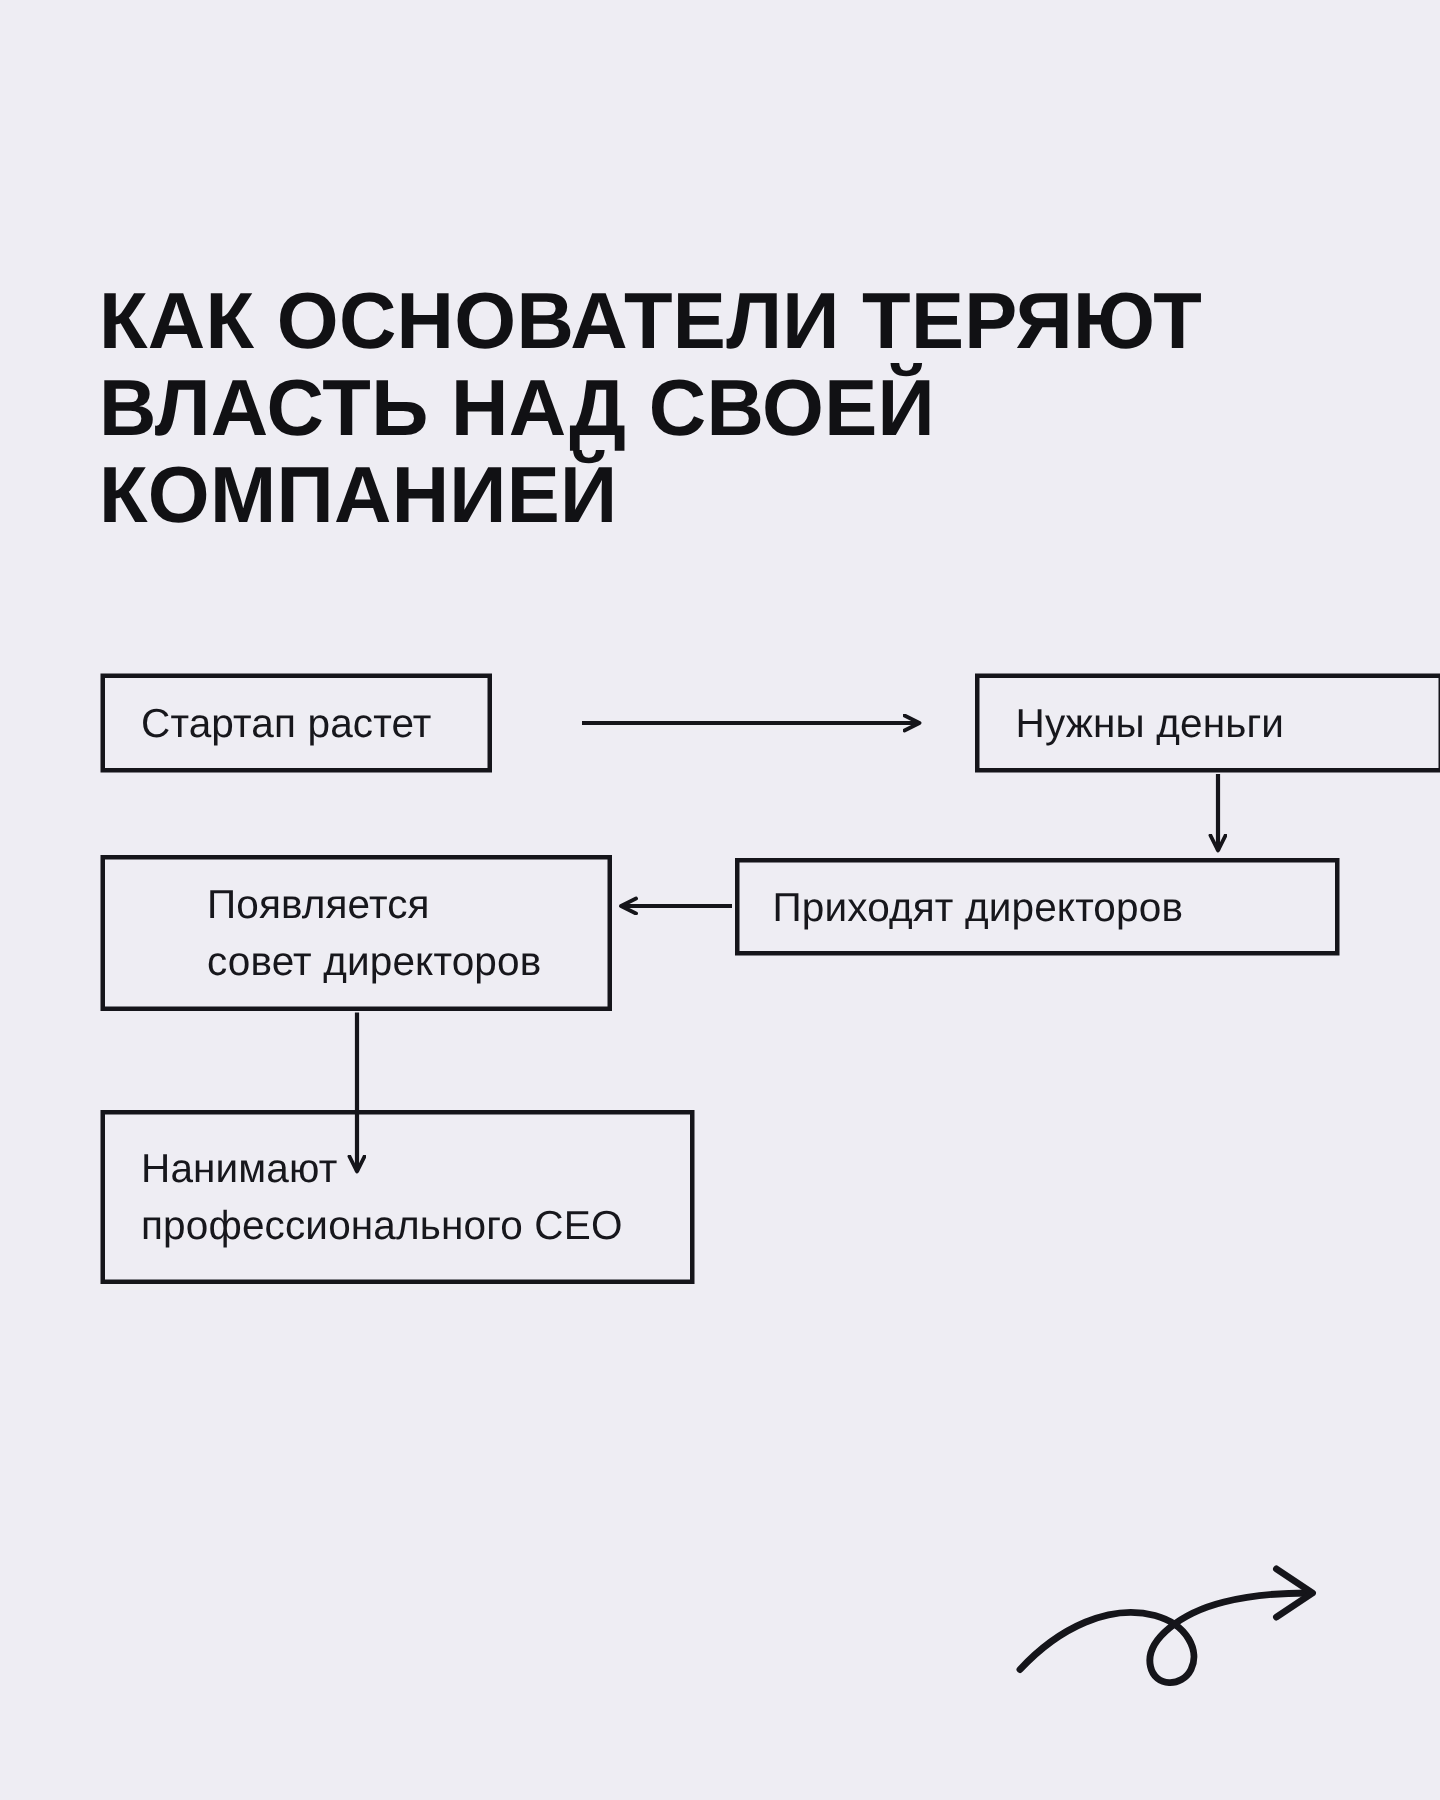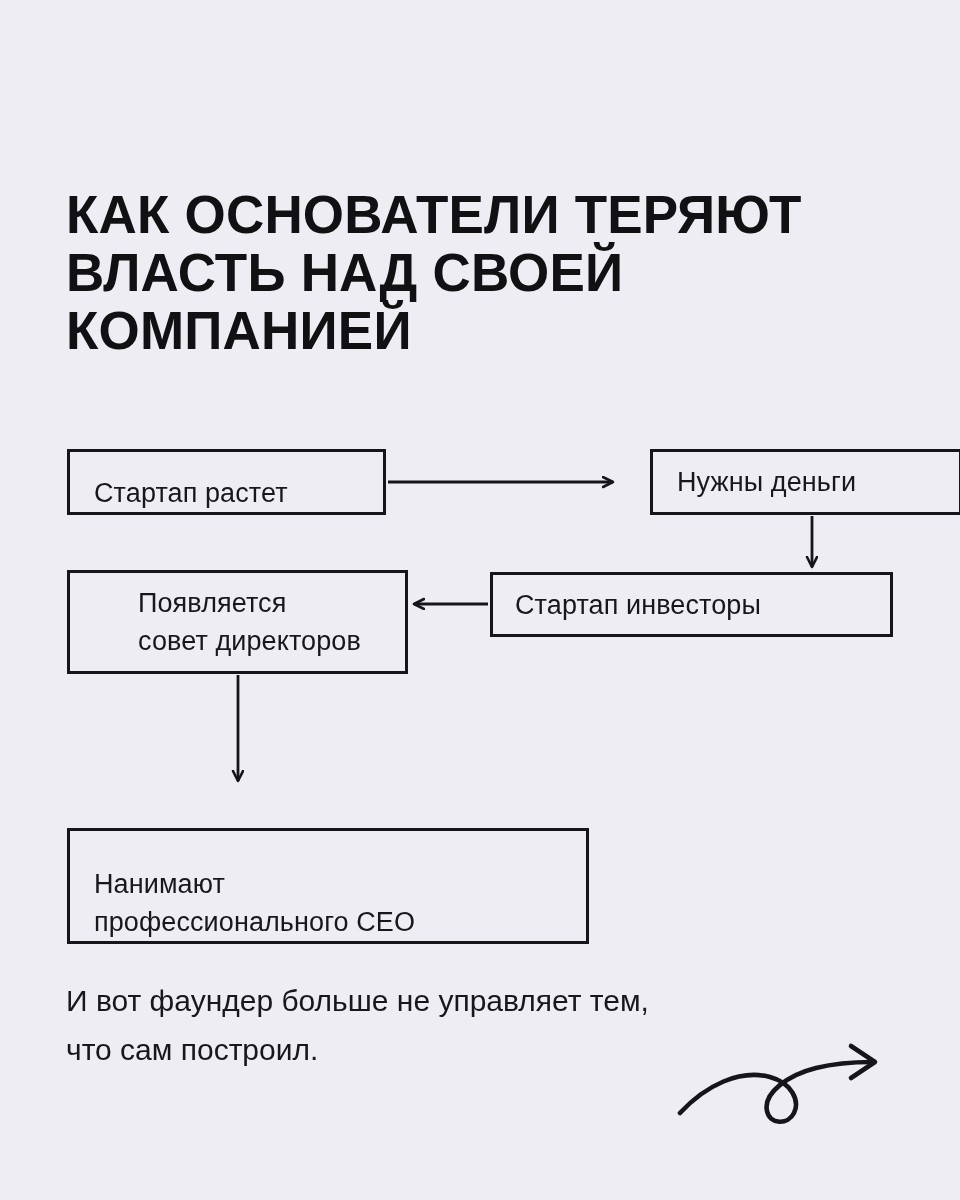--- a/index.html
+++ b/index.html
@@ -56,25 +56,25 @@
   .node .node-label {
     display: block;
     padding-left: 24px;
     padding-right: 14px;
     white-space: pre-line;
   }
   .node.center .node-label {
     padding-left: 22px;
   }
 
-  #node-startup   { left: 67px;  top: 449px; width: 319px; height: 66px; align-items: flex-end; }
+  #node-startup   { left: 67px;  top: 449px; width: 261px; height: 66px; }
   #node-money     { left: 618px; top: 449px; width: 312px; height: 66px; margin-left: 32px; }
   #node-investors { left: 490px; top: 572px; width: 403px; height: 65px; }
   #node-board     { left: 67px;  top: 570px; width: 341px; height: 104px; padding-left: 44px; }
-  #node-ceo       { left: 67px;  top: 828px; width: 522px; height: 116px; align-items: flex-end; }
+  #node-ceo       { left: 67px;  top: 740px; width: 396px; height: 116px; }
 
   
   .connectors {
     position: absolute;
     left: 0; top: 0;
     width: 960px; height: 1200px;
     pointer-events: none;
   }
 
   
@@ -110,21 +110,21 @@
 
   <div class="node" id="node-startup">
     <span class="node-label">Стартап растет</span>
   </div>
 
   <div class="node" id="node-money">
     <span class="node-label">Нужны деньги</span>
   </div>
 
   <div class="node center" id="node-investors">
-    <span class="node-label">Стартап инвесторы</span>
+    <span class="node-label">Приходят директоров</span>
   </div>
 
   <div class="node" id="node-board">
     <span class="node-label">Появляется
 совет директоров</span>
   </div>
 
   <div class="node" id="node-ceo">
     <span class="node-label">Нанимают
 профессионального CEO</span>
@@ -145,22 +145,20 @@
 
     <line x1="388" y1="482" x2="613" y2="482" stroke="#15151a" stroke-width="2.8" marker-end="url(#ah-r)"></line>
 
     <line x1="812" y1="516" x2="812" y2="567" stroke="#15151a" stroke-width="2.8" marker-end="url(#ah-d)"></line>
 
     <line x1="488" y1="604" x2="414" y2="604" stroke="#15151a" stroke-width="2.8" marker-end="url(#ah-l)"></line>
 
     <line x1="238" y1="675" x2="238" y2="781" stroke="#15151a" stroke-width="2.8" marker-end="url(#ah-d)"></line>
   </svg>
 
-  <p class="outro">И вот фаундер больше не управляет тем,
-что сам построил.</p>
 
   <svg class="doodle" viewBox="0 0 230 120">
     <path d="M10 78
              C 36 50, 70 34, 100 42
              C 122 48, 130 66, 124 78
              C 118 90, 100 90, 97 76
              C 93 58, 118 40, 146 33
              C 166 28, 186 27, 202 27" fill="none" stroke="#15151a" stroke-width="4.6" stroke-linecap="round" stroke-linejoin="round"></path>
     <path d="M181 11 L205 27 L181 43" fill="none" stroke="#15151a" stroke-width="4.6" stroke-linecap="round" stroke-linejoin="round"></path>
   </svg>

